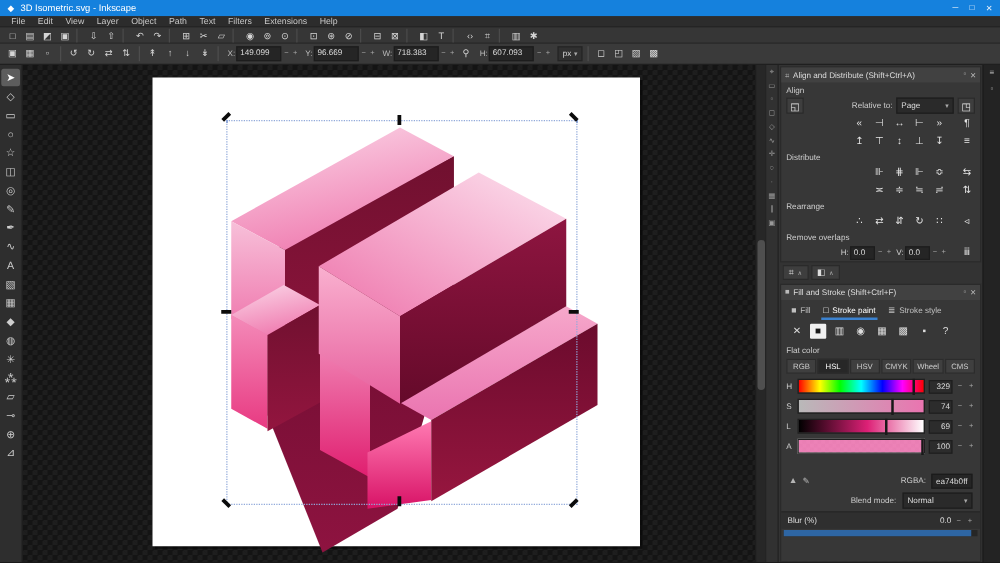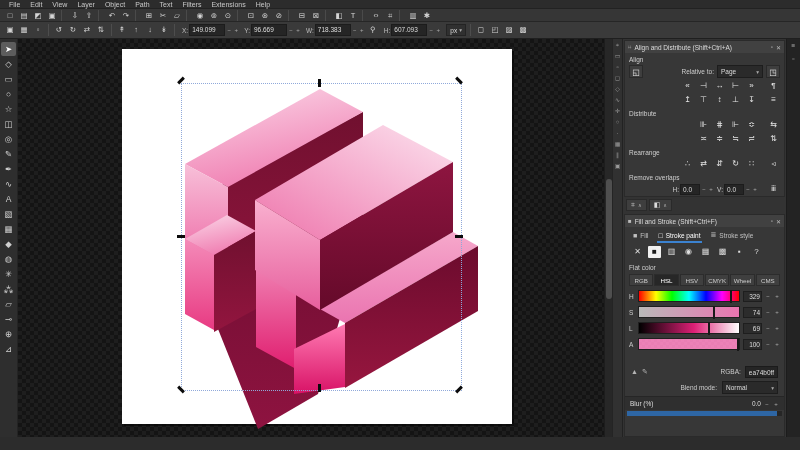--- a/index.html
+++ b/index.html
@@ -103,20 +103,29 @@
   .bottomslider .fillbar{position:absolute;left:0;top:0;height:100%;width:97%;background:#2e66a4;}
   
   .edgestrip{width:14px;background:#232323;display:flex;flex-direction:column;align-items:center;padding-top:3px;gap:6px;border-left:1px solid #1c1c1c;}
   .edge-icon{font-size:6.5px;color:#a8a8a8;}
 </style>
 </head>
 <body>
 
 <div class="app">
 
+  <div class="titlebar">
+    <span class="appicon">◆</span>
+    <span class="wtitle">3D Isometric.svg - Inkscape</span>
+    <span class="winbtns">
+      <span>─</span>
+      <span>□</span>
+      <span>✕</span>
+    </span>
+  </div>
 
   <div class="menubar">
 
   <span class="menu-item">File</span>
       <span class="menu-item">Edit</span>
       <span class="menu-item">View</span>
       <span class="menu-item">Layer</span>
       <span class="menu-item">Object</span>
       <span class="menu-item">Path</span>
       <span class="menu-item">Text</span>

